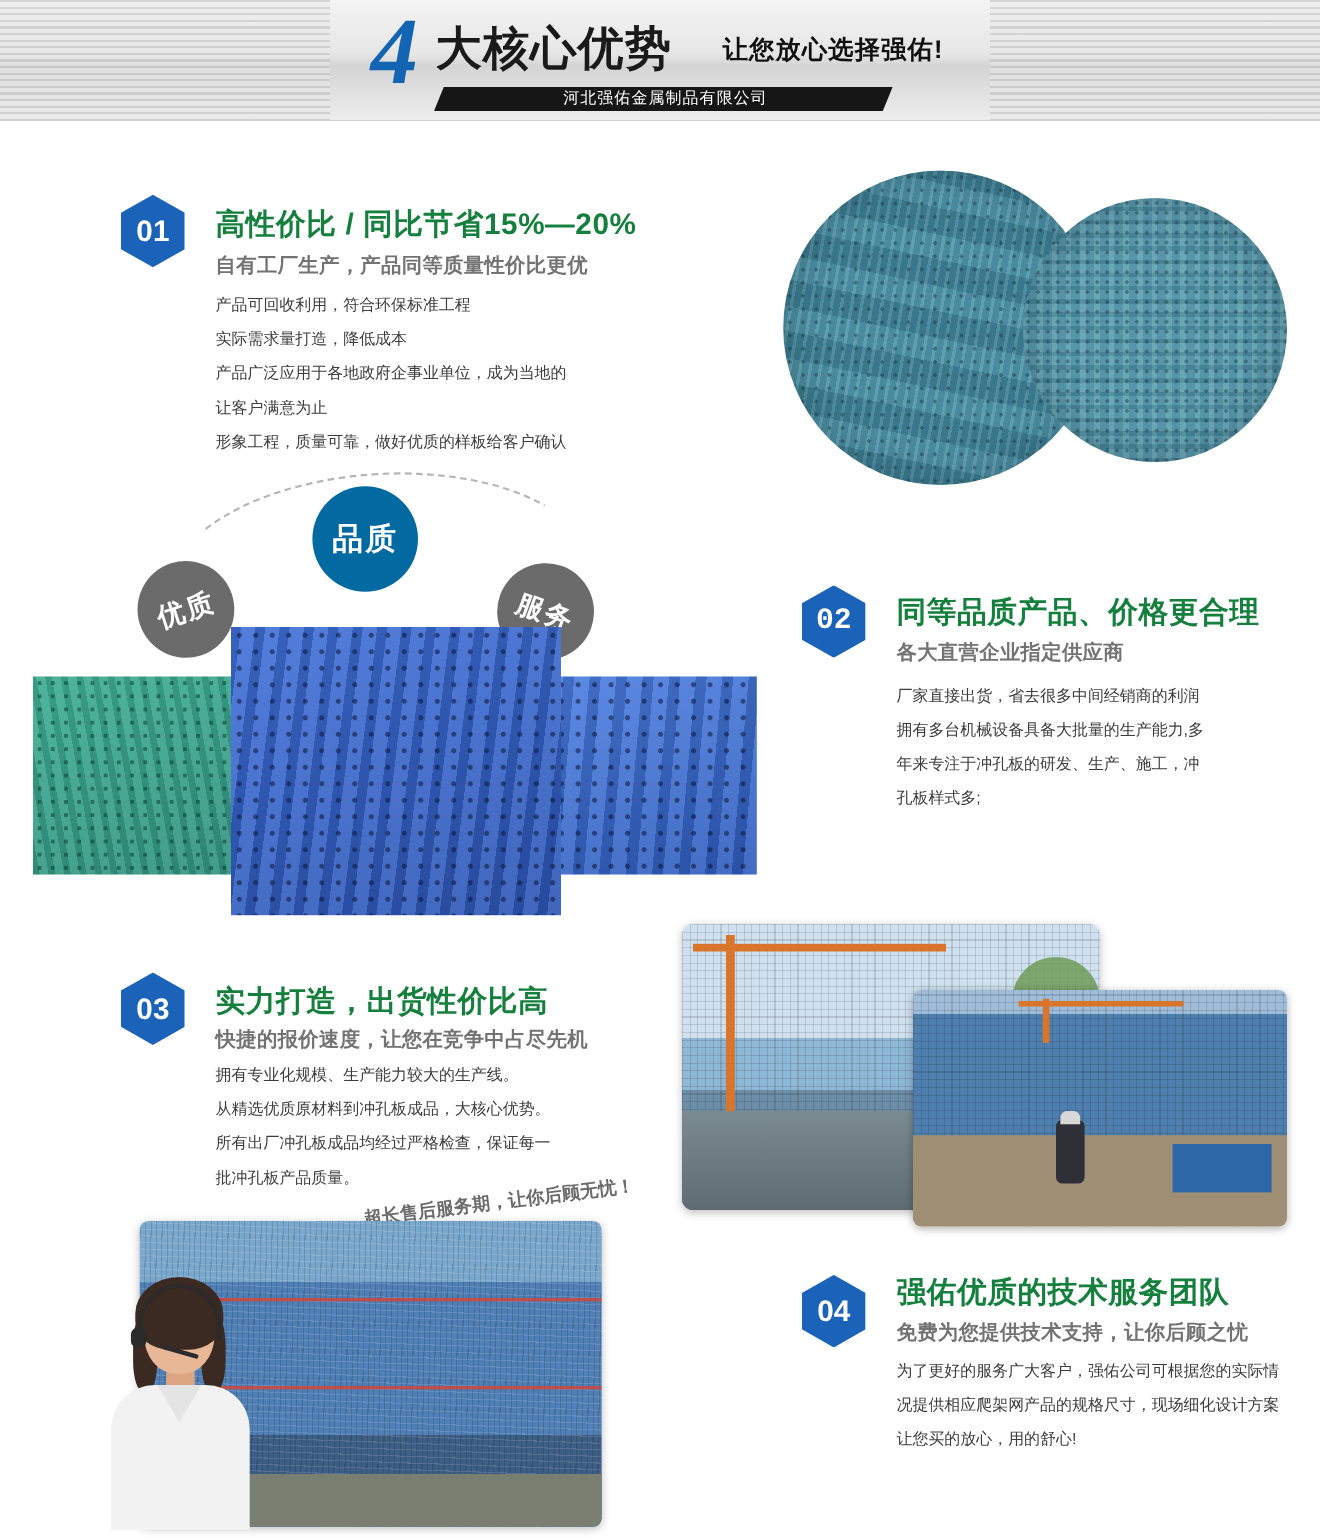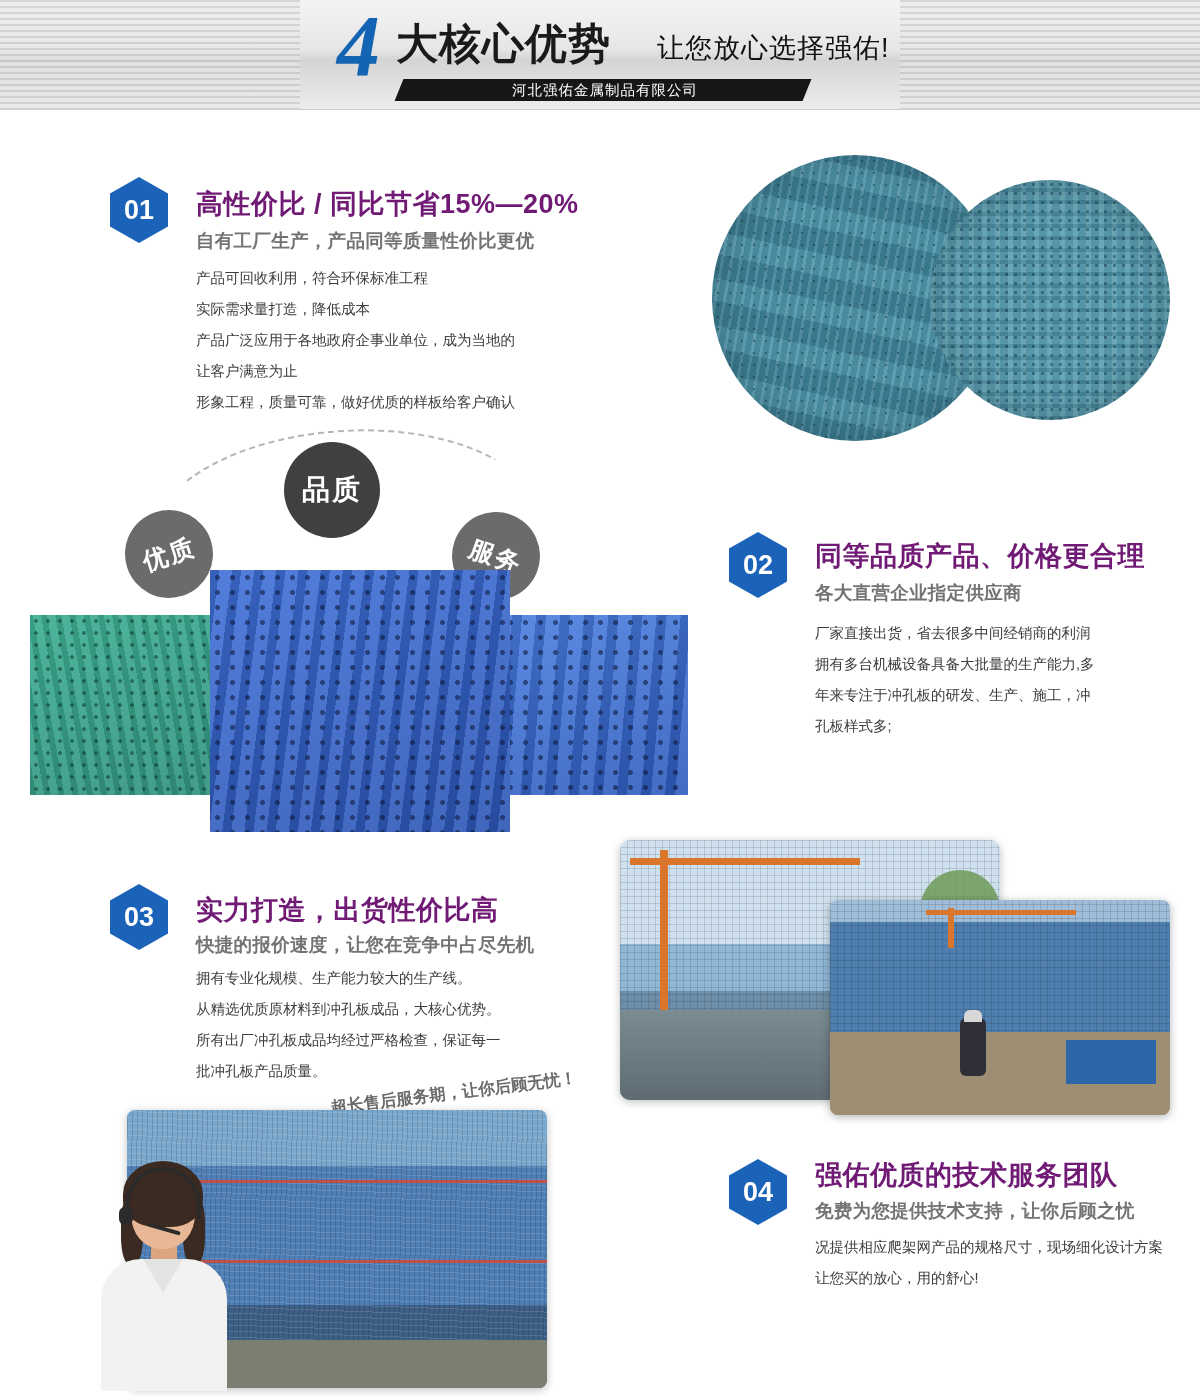--- a/index.html
+++ b/index.html
@@ -54,22 +54,22 @@
     left: 396px; top: 16px;
     font-size: 42px;
     font-weight: bold;
     color: #1a1a1a;
     letter-spacing: 1px;
     font-family: "Liberation Sans", sans-serif;
   }
   .head-sub {
     position: absolute;
     left: 657px; top: 30px;
-    font-size: 27px;
-    font-weight: normal;
+    font-size: 23px;
+    font-weight: bold;
     color: #111;
     letter-spacing: 1px;
     text-align: center;
   }
   .head-bar {
     position: absolute;
     left: 399px; top: 79px;
     width: 408px; height: 22px;
     background: #161616;
     transform: skewX(-22deg);
@@ -94,21 +94,21 @@
     display: flex; align-items: center; justify-content: center;
     color: #fff;
     font-size: 27px;
     font-weight: bold;
     font-family: "Liberation Sans", sans-serif;
   }
   .title-main {
     position: absolute;
     font-size: 27px;
     font-weight: bold;
-    color: #701a75;
+    color: #15803d;
     letter-spacing: .5px;
     white-space: nowrap;
   }
   .title-sub {
     position: absolute;
     font-size: 18.5px;
     font-weight: bold;
     color: #737373;
     letter-spacing: .3px;
     white-space: nowrap;
@@ -157,21 +157,21 @@
   .bubble {
     position: absolute;
     border-radius: 50%;
     background: #6e6e6e;
     color: #fff;
     display: flex; align-items: center; justify-content: center;
     font-weight: bold;
     letter-spacing: 2px;
     font-family: "Liberation Sans", sans-serif;
   }
-  .bubble.big { width: 96px; height: 96px; font-size: 28px; background:#404040; }
+  .bubble.big { width: 96px; height: 96px; font-size: 28px; background:#0369a1; }
   .bubble.small { width: 88px; height: 88px; font-size: 25px; background:#6b6b6b; }
   .dash-arc {
     position: absolute;
     border: 2px dashed #b5b5b5;
     border-radius: 50%;
     border-color: #b5b5b5 transparent transparent transparent;
   }
 
   
   .panel-green {
@@ -331,21 +331,21 @@
 <div class="photo panel-green">
   <div class="holes g"></div>
 </div>
 <div class="photo panel-blue-right">
   <div class="holes"></div>
 </div>
 <div class="photo panel-blue-center">
   <div class="holes"></div>
 </div>
 
-<div class="hex" style="left:729px; top:532px;">02</div>
+<div class="hex" style="left:729px; top:532px;font-family:Liberation Mono, monospace;">02</div>
 <div class="title-main" style="left:815px; top:538px;">同等品质产品、价格更合理</div>
 <div class="title-sub" style="left:815px; top:580px;">各大直营企业指定供应商</div>
 <div class="body-text" style="left:815px; top:618px;">
   <div>厂家直接出货，省去很多中间经销商的利润</div>
   <div>拥有多台机械设备具备大批量的生产能力,多</div>
   <div>年来专注于冲孔板的研发、生产、施工，冲</div>
   <div>孔板样式多;</div>
 </div>
 
 <div class="hex" style="left:110px; top:884px;">03</div>
@@ -394,15 +394,16 @@
   <div class="hair"></div>
   <div class="headset"></div>
   <div class="earpad"></div>
   <div class="mic"></div>
 </div>
 
 <div class="hex" style="left:729px; top:1159px;">04</div>
 <div class="title-main" style="left:815px; top:1157px;">强佑优质的技术服务团队</div>
 <div class="title-sub" style="left:815px; top:1198px;">免费为您提供技术支持，让你后顾之忧</div>
 <div class="body-text" style="left:815px; top:1232px;">
+  <div>为了更好的服务广大客户，强佑公司可根据您的实际情</div>
   <div>况提供相应爬架网产品的规格尺寸，现场细化设计方案</div>
   <div>让您买的放心，用的舒心!</div>
 </div>
 
 </body></html>

